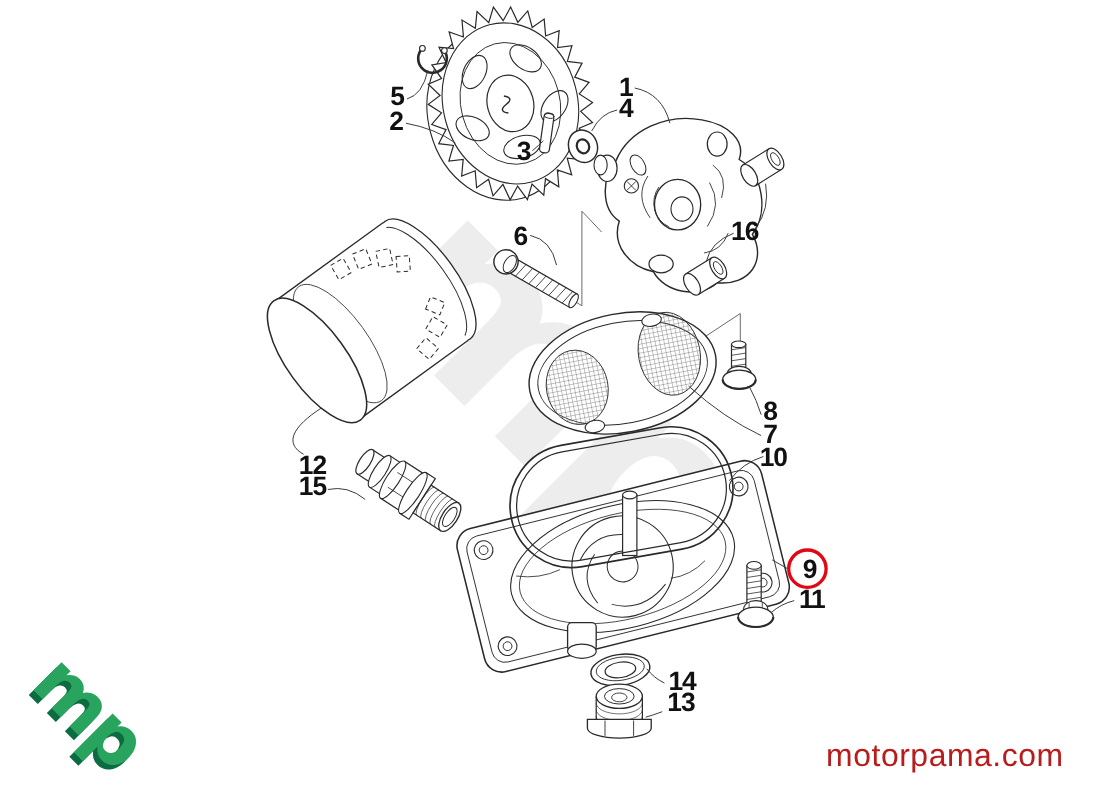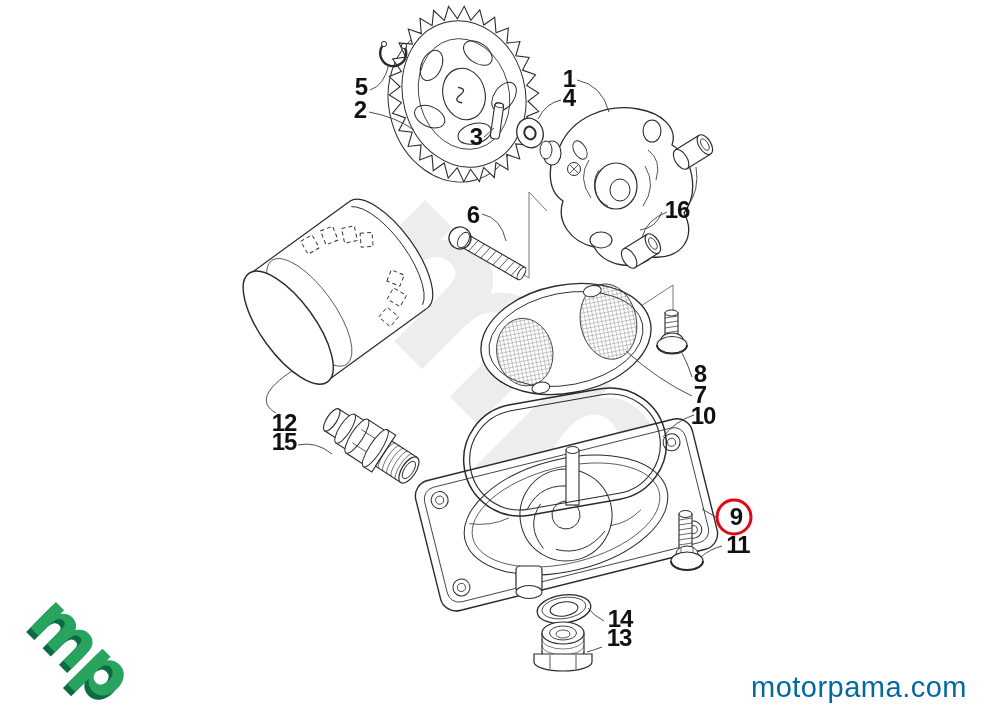--- a/index.html
+++ b/index.html
@@ -6,21 +6,21 @@
   .stage{position:relative;width:1000px;height:714px;background:#ffffff;overflow:hidden;
          font-family:"Liberation Sans",sans-serif;}
   svg text.part-label{font-family:"Liberation Sans","DejaVu Sans",sans-serif;
          font-weight:bold;font-size:24px;fill:#111;text-anchor:middle;letter-spacing:-1px;}
   .brand-logo{position:absolute;left:20px;top:586px;width:122px;height:122px;
          display:flex;align-items:center;justify-content:center;
          transform:rotate(45deg);pointer-events:auto;}
   .brand-logo span{font-family:"DejaVu Sans",sans-serif;font-weight:bold;font-size:66px;
          line-height:1;color:#28a45e;letter-spacing:-3px;text-shadow:0 6px 0 #0d6b41;}
   .site-link{position:absolute;right:33px;top:671px;font-size:29px;font-weight:400;
-         color:#0369a1;letter-spacing:0.5px;cursor:pointer;}
+         color:#b91c1c;letter-spacing:0.5px;cursor:pointer;}
 </style>
 </head>
 <body>
 
 <div class="stage">
 
   <svg width="1000" height="714" viewBox="0 0 1000 714" xmlns="http://www.w3.org/2000/svg">
 
     <defs>
       <pattern id="mesh" width="4" height="4" patternUnits="userSpaceOnUse">

